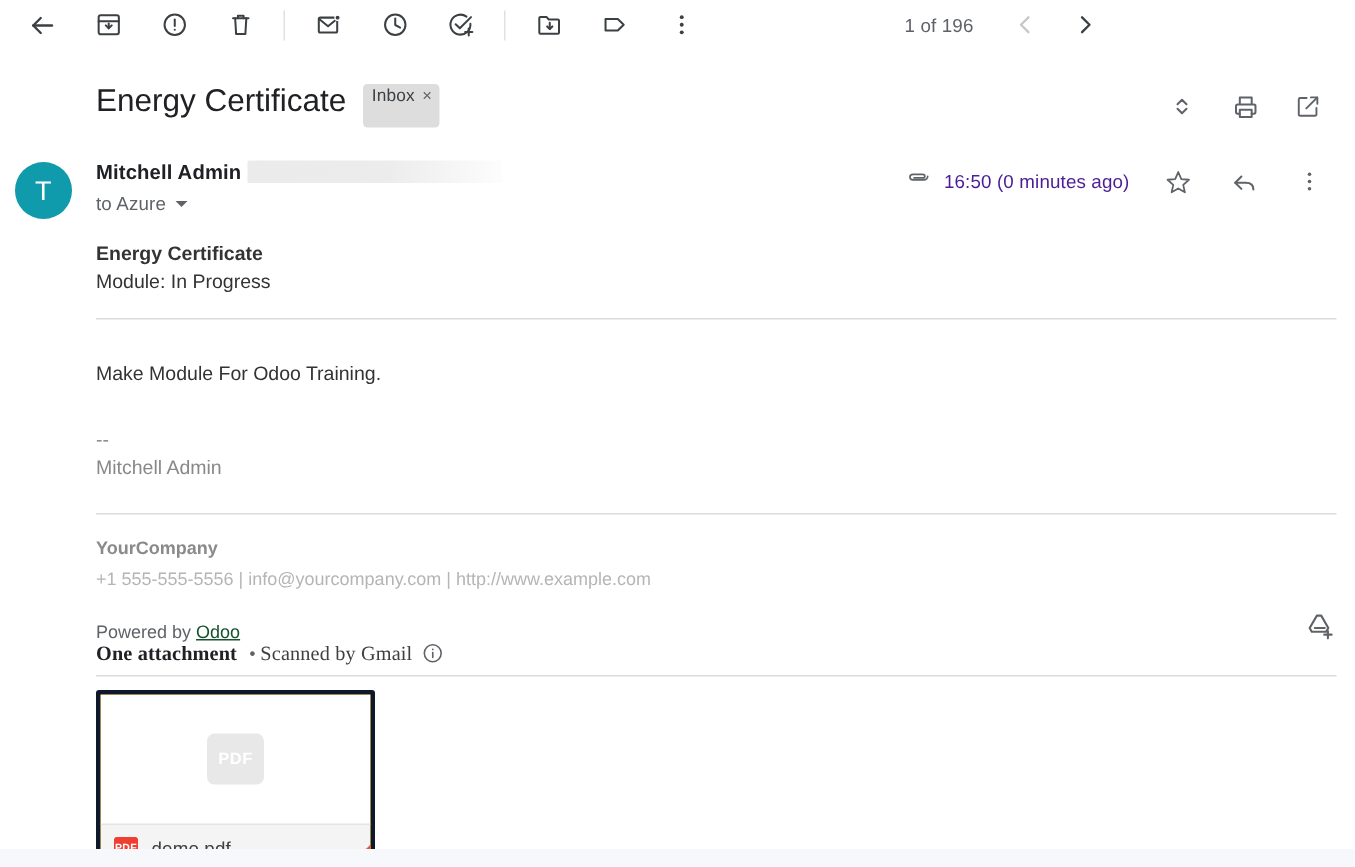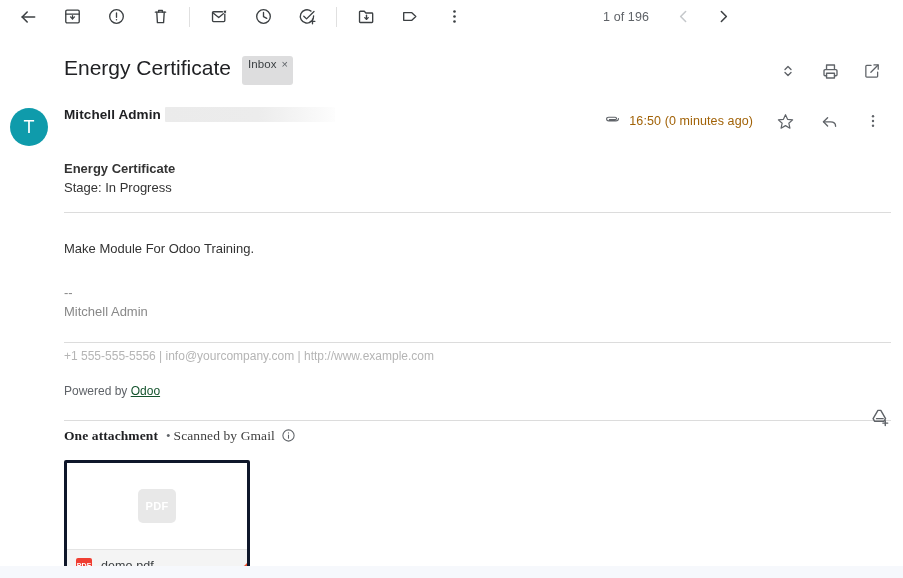--- a/index.html
+++ b/index.html
@@ -189,21 +189,21 @@
   .msg-meta {
     position: absolute;
     right: 8px;
     top: 2px;
     display: flex;
     align-items: center;
     height: 32px;
   }
   .time-text {
     font-size: 12.5px;
-    color: #a16207;
+    color: #4c1d95;
     letter-spacing: .1px;
     margin: 0 10px 0 8px;
     white-space: nowrap;
   }
 
   
   .body {
     position: absolute;
     left: 64px; top: 160px;
     width: 827px;
@@ -546,20 +546,24 @@
   </div>
 
   <div class="msg-header">
     <div class="avatar">T</div>
 
     <div class="sender-block">
       <div class="sender-line">
         <span class="sender-name">Mitchell Admin</span>
         <span class="redacted"></span>
       </div>
+      <div class="to-line">
+        <span class="to-text">to Azure</span>
+        <span class="caret-down"></span>
+      </div>
     </div>
 
     <div class="msg-meta">
       <span>
         <svg width="17" height="17" viewBox="0 0 24 24" fill="none" stroke="#5f6368" stroke-width="1.6" stroke-linecap="round" stroke-linejoin="round">
           <path d="M20.4 10.6c0 1.9-1.6 3.4-3.6 3.4H6.6c-1.6 0-2.9-1.1-2.9-2.6s1.3-2.6 2.9-2.6h9.1c1.1 0 2 .7 2 1.7s-.9 1.7-2 1.7H7.6"></path>
         </svg>
       </span>
       <span class="time-text">16:50 (0 minutes ago)</span>
       <div class="ico-btn" title="Star">
@@ -578,26 +582,27 @@
           <circle cx="12" cy="5.6" r="1.6"></circle>
             <circle cx="12" cy="12" r="1.6"></circle>
             <circle cx="12" cy="18.4" r="1.6"></circle>
         </svg>
       </div>
     </div>
   </div>
 
   <div class="body">
     <div class="b-title">Energy Certificate</div>
-    <div class="b-stage">Stage: In Progress</div>
+    <div class="b-stage">Module: In Progress</div>
     <hr class="hr">
     <div class="b-para">Make Module For Odoo Training.</div>
     <div class="b-sigsep">--</div>
     <div class="b-signer">Mitchell Admin</div>
     <hr class="hr2">
+    <div class="f-company">YourCompany</div>
     <div class="f-contact">+1 555-555-5556 | info@yourcompany.com | http://www.example.com</div>
     <div class="f-powered"><span>Powered by </span><span class="odoo-link">Odoo</span></div>
     <hr class="hr3">
   </div>
 
   <div class="att-head">
     <span class="att-count">One attachment</span>
     <span class="att-dot">•</span>
     <span class="att-scanned">Scanned by Gmail</span>
     <span class="info-icon">

